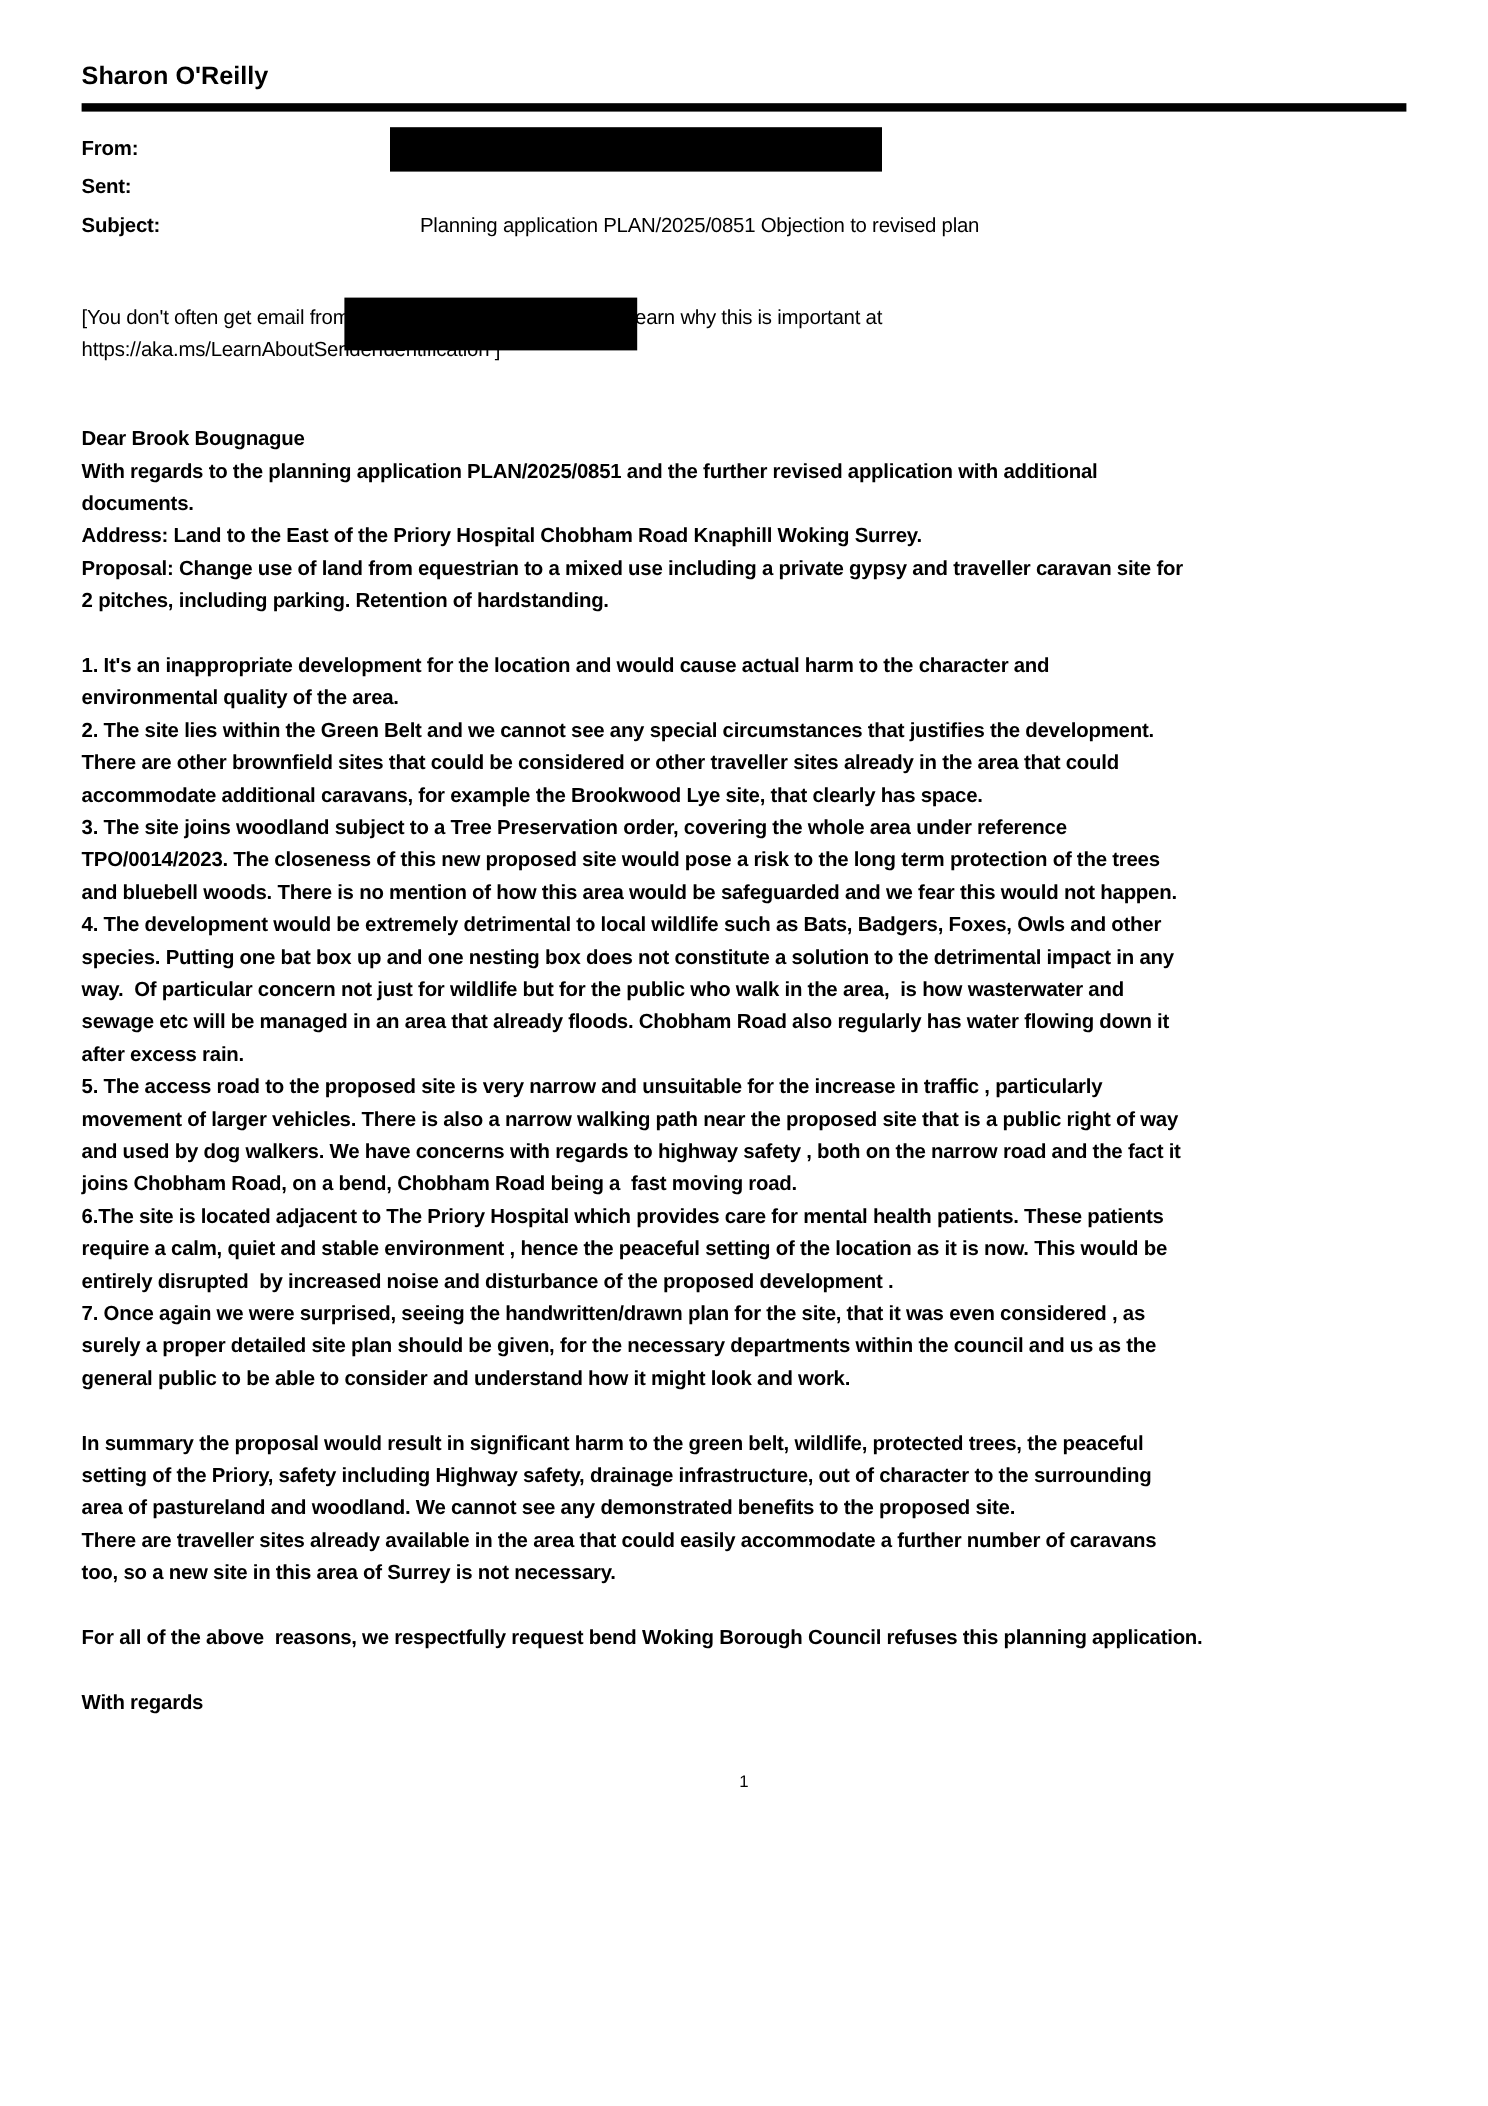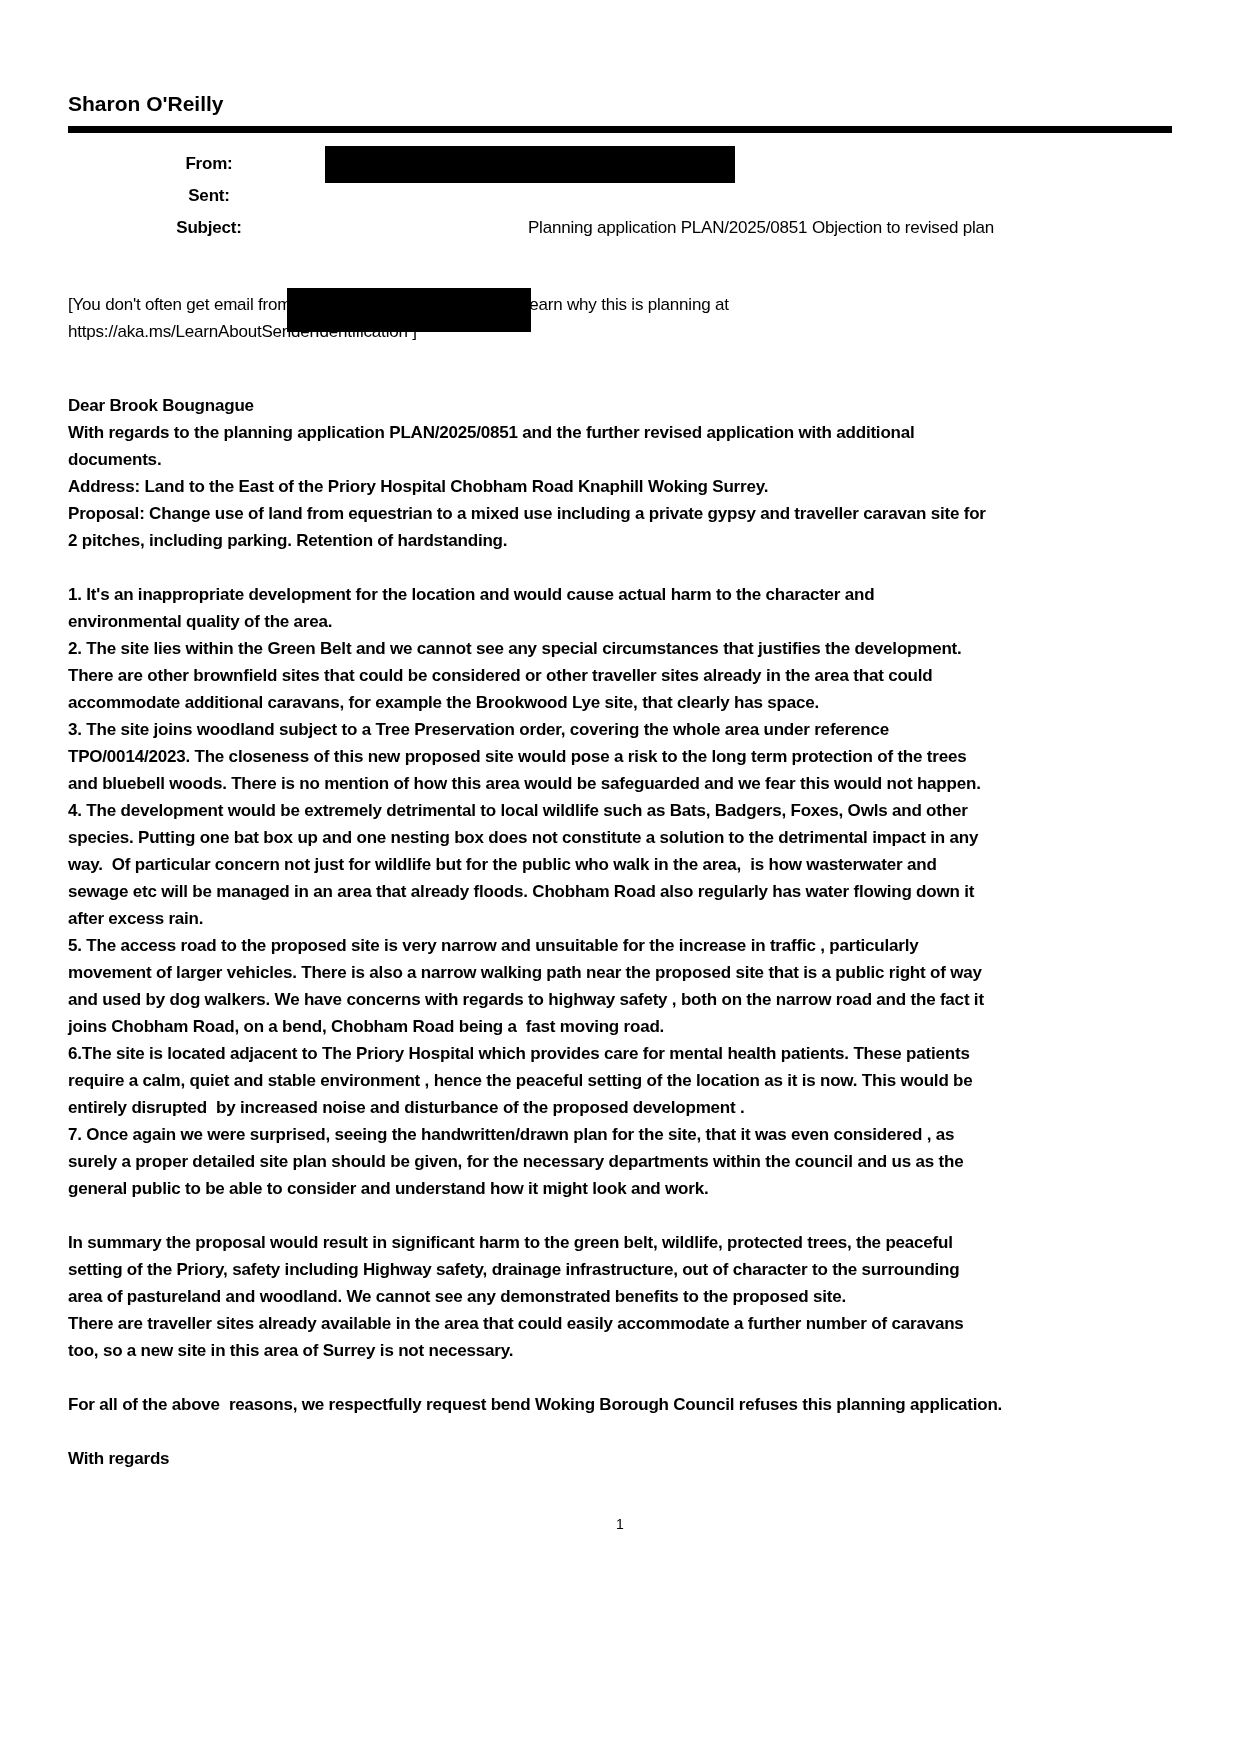--- a/index.html
+++ b/index.html
@@ -10,39 +10,38 @@
   body {
     width: 1240px;
     height: 1755px;
     color: #000000;
     font-family: "Liberation Sans", "DejaVu Sans", sans-serif;
     font-size: 17px;
     letter-spacing: -0.2px;
     position: relative;
   }
   .page {
-    padding: 92px 68px 0 68px;
+    padding: 52px 68px 0 68px;
     box-sizing: border-box;
     height: 1755px;
     position: relative;
   }
   .doc-title {
     font-size: 21px;
     font-weight: bold;
     margin: 0;
     letter-spacing: 0;
   }
   .title-rule {
     height: 7px;
     background: #000000;
     margin-top: 10px;
   }
   .header-block {
     margin-top: 16px;
-    text-align: center;
   }
   .hrow {
     display: flex;
     align-items: flex-start;
     height: 32px;
     line-height: 30px;
   }
   .hrow .hlabel {
     width: 282px;
     flex: 0 0 282px;
@@ -115,21 +114,21 @@
     <div class="hrow">
       <div class="hlabel">Sent:</div>
     </div>
     <div class="hrow">
       <div class="hlabel">Subject:</div>
       <div class="hvalue">Planning application PLAN/2025/0851 Objection to revised plan</div>
     </div>
   </div>
 
   <div class="notice">
-    <div><span>[You don't often get email from</span><span class="notice-spacer"><span class="redaction-notice"></span></span><span>earn why this is planning at</span></div>
+    <div><span>[You don't often get email from</span><span class="notice-spacer"><span class="redaction-notice"></span></span><span>earn why this is important at</span></div>
     <div>https://aka.ms/LearnAboutSenderIdentification ]</div>
   </div>
 
   <div class="para first">Dear Brook Bougnague
 With regards to the planning application PLAN/2025/0851 and the further revised application with additional
 documents.
 Address: Land to the East of the Priory Hospital Chobham Road Knaphill Woking Surrey.
 Proposal: Change use of land from equestrian to a mixed use including a private gypsy and traveller caravan site for
 2 pitches, including parking. Retention of hardstanding.</div>
   <div class="para">1. It's an inappropriate development for the location and would cause actual harm to the character and

